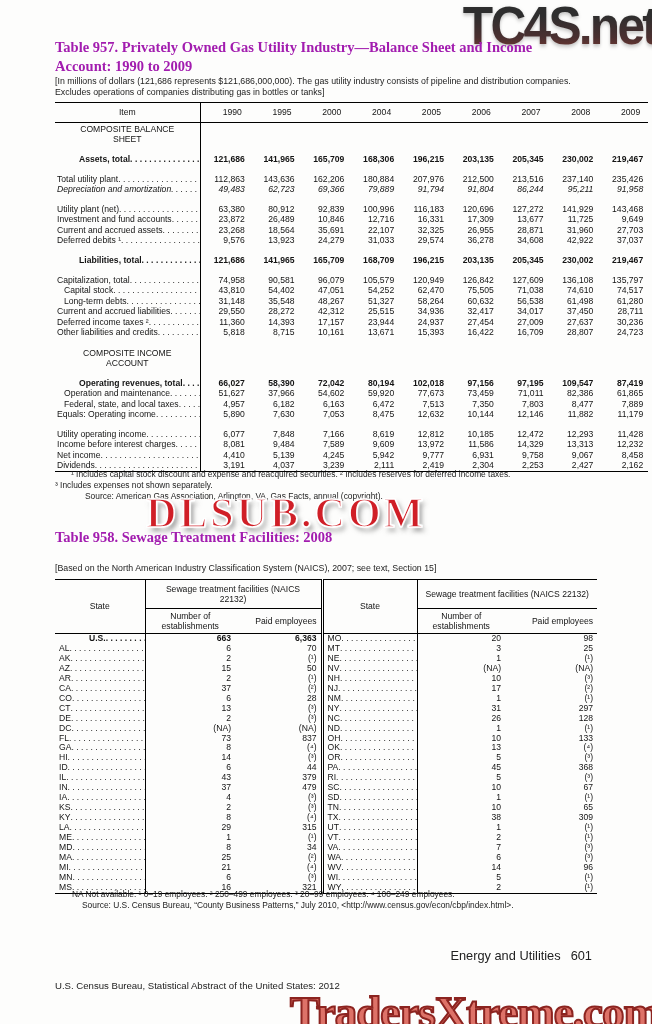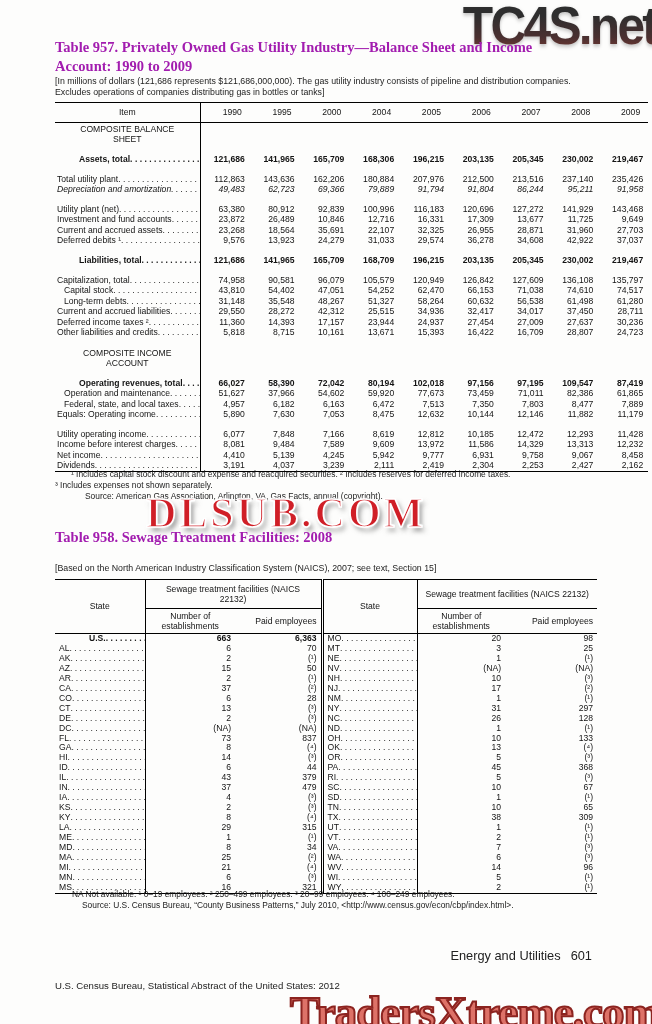--- a/index.html
+++ b/index.html
@@ -396,21 +396,21 @@
             <div class="lbl">
               <span class="t">Capital stock</span>
               <span class="dots"></span>
             </div>
           </td>
           <td class="num">43,810</td>
           <td class="num">54,402</td>
           <td class="num">47,051</td>
           <td class="num">54,252</td>
           <td class="num">62,470</td>
-          <td class="num">66,153</td>
+          <td class="num">75,505</td>
           <td class="num">71,038</td>
           <td class="num">74,610</td>
           <td class="num">74,517</td>
         </tr>
 
         <tr class="sub">
           <td class="cell-label">
             <div class="lbl">
               <span class="t">Long-term debts</span>
               <span class="dots"></span>

